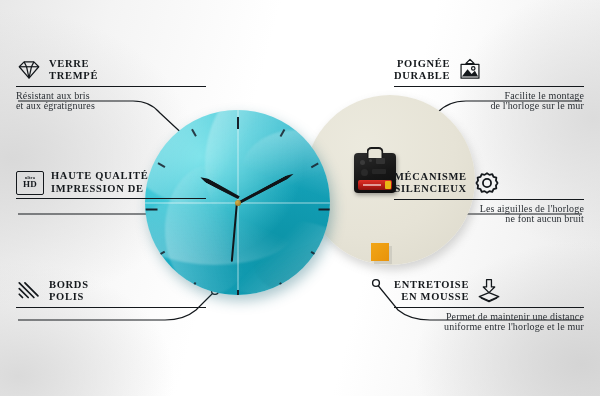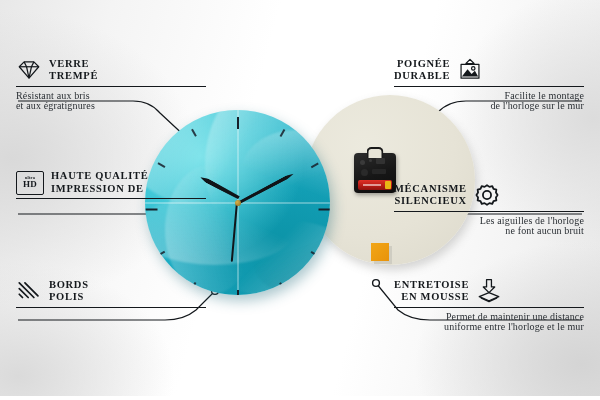--- a/index.html
+++ b/index.html
@@ -244,21 +244,21 @@
         </g>
       </svg>
     </div>
     <div class="rule"></div>
     <div class="desc">
       <div>Facilite le montage</div>
       <div>de l'horloge sur le mur</div>
     </div>
   </div>
 
-  <div class="feat right" style="left:394px;top:182px;">
+  <div class="feat right" style="left:394px;top:170px;">
     <div class="head">
       <div class="title">
         <div>MÉCANISME</div>
         <div>SILENCIEUX</div>
       </div>
       <svg class="ico" viewBox="0 0 32 32">
         <g fill="none" stroke="#14181c" stroke-width="2.2" stroke-linejoin="round">
           <path d="M16 4 L19 6 L22.5 5 L24 8.5 L27.5 9.5 L27 13 L29 16 L27 19 L27.5 22.5 L24 23.5 L22.5 27 L19 26 L16 28 L13 26 L9.5 27 L8 23.5 L4.5 22.5 L5 19 L3 16 L5 13 L4.5 9.5 L8 8.5 L9.5 5 L13 6 Z"></path>
           <circle cx="16" cy="16" r="5"></circle>
         </g>

